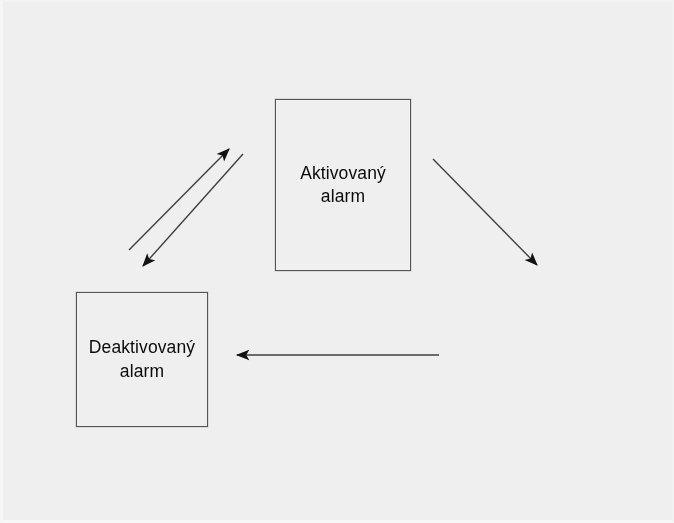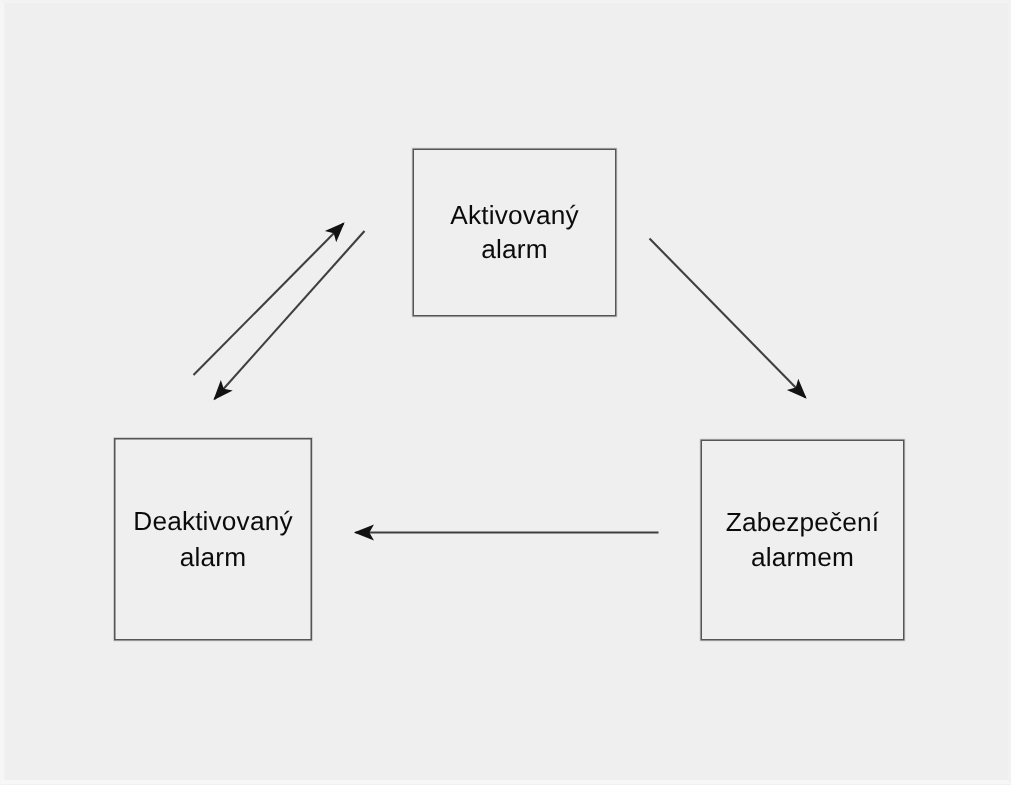--- a/index.html
+++ b/index.html
@@ -47,21 +47,21 @@
     line-height: 1.32;
     color: #0b0b0b;
     letter-spacing: 0.1px;
     padding: 0 6px;
     white-space: pre-line;
   }
   #node-aktivovany {
     left: 272px;
     top: 97px;
     width: 136px;
-    height: 112px;
+    height: 172px;
   }
   #node-deaktivovany {
     left: 73px;
     top: 290px;
     width: 132px;
     height: 135px;
   }
   #node-zabezpeceni {
     left: 464px;
     top: 291px;
@@ -93,18 +93,14 @@
   <div class="node-box" id="node-aktivovany">
     <span class="node-label">Aktivovaný
 alarm</span>
   </div>
 
   <div class="node-box" id="node-deaktivovany">
     <span class="node-label">Deaktivovaný
 alarm</span>
   </div>
 
-  <div class="node-box" id="node-zabezpeceni">
-    <span class="node-label">Zabezpečení
-alarmem</span>
-  </div>
 
 </div>
 
 </body></html>

